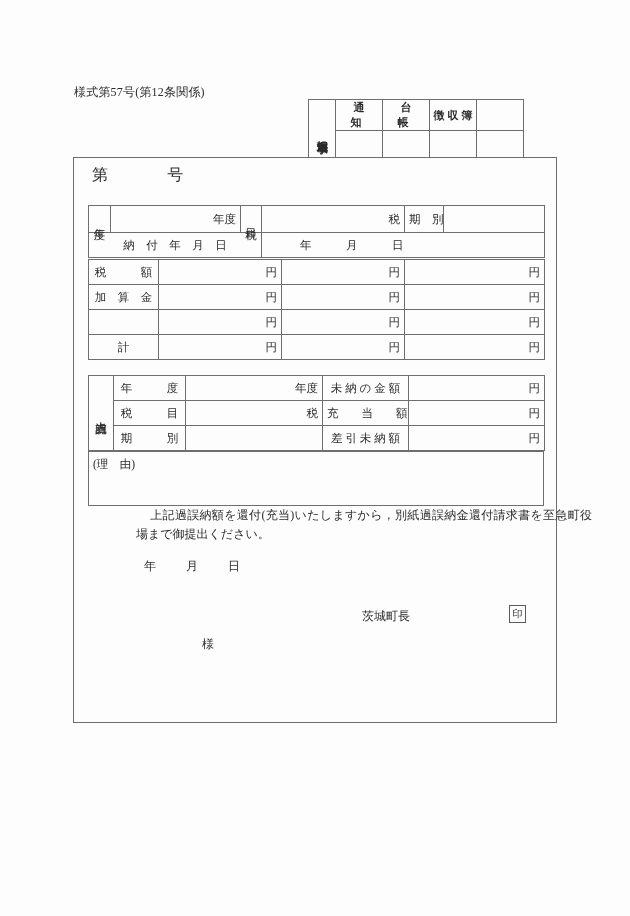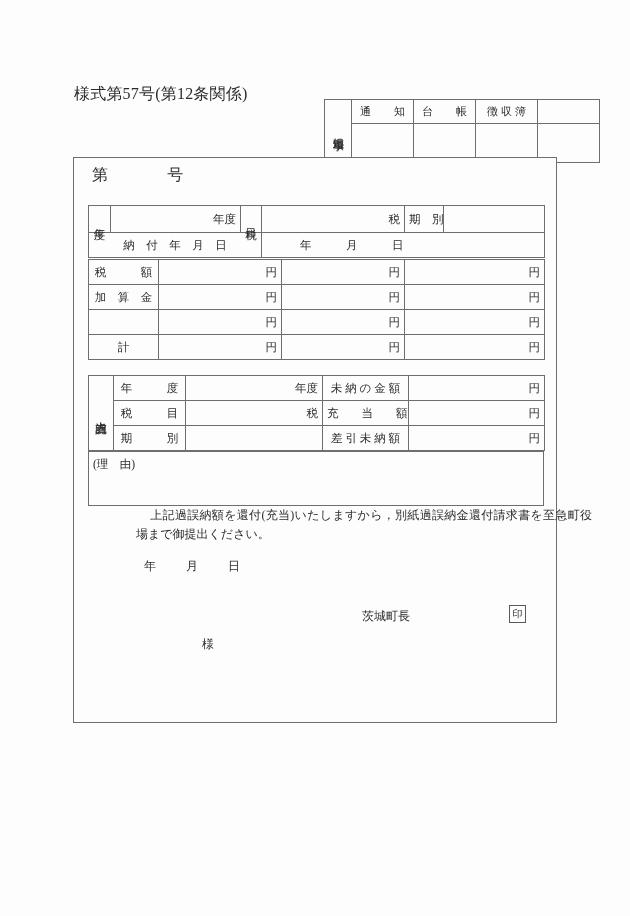--- a/index.html
+++ b/index.html
@@ -21,33 +21,34 @@
     left: 0; top: 0;
     width: 630px; height: 916px;
     background: #fdfdfd;
   }
 
   
   .form-no {
     position: absolute;
     left: 74px;
     top: 84px;
-    font-size: 16px;
+    font-size: 12px;
     letter-spacing: 0.2px;
     white-space: nowrap;
   }
 
   
   .proc-table {
     position: absolute;
-    left: 324px;
+    left: 308px;
     top: 99px;
-    width: 276px;
+    width: 216px;
     border-collapse: collapse;
     table-layout: fixed;
+    font-weight: bold;
   }
   .proc-table td {
     border: 1px solid #6e6e6e;
     font-size: 11px;
     padding: 0;
     text-align: center;
     vertical-align: middle;
     height: 22px;
   }
   .proc-table td.vert {

